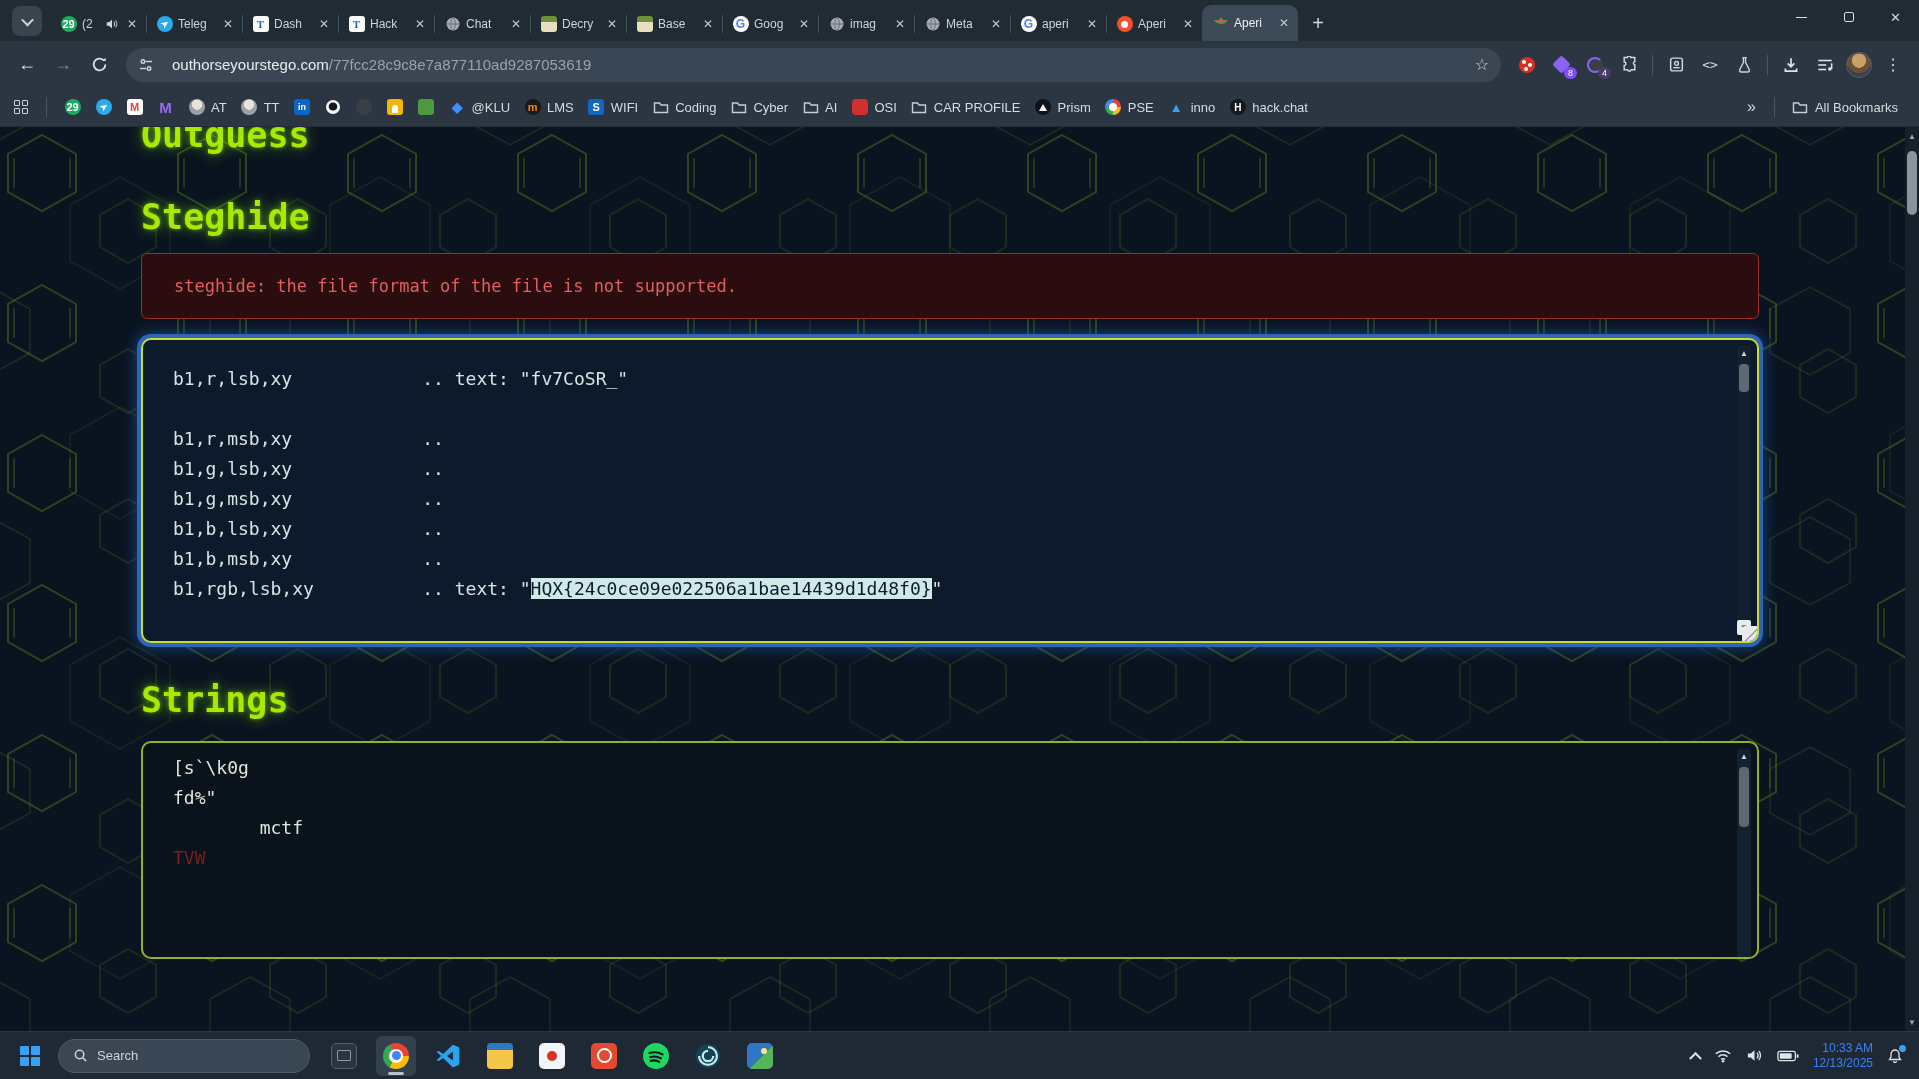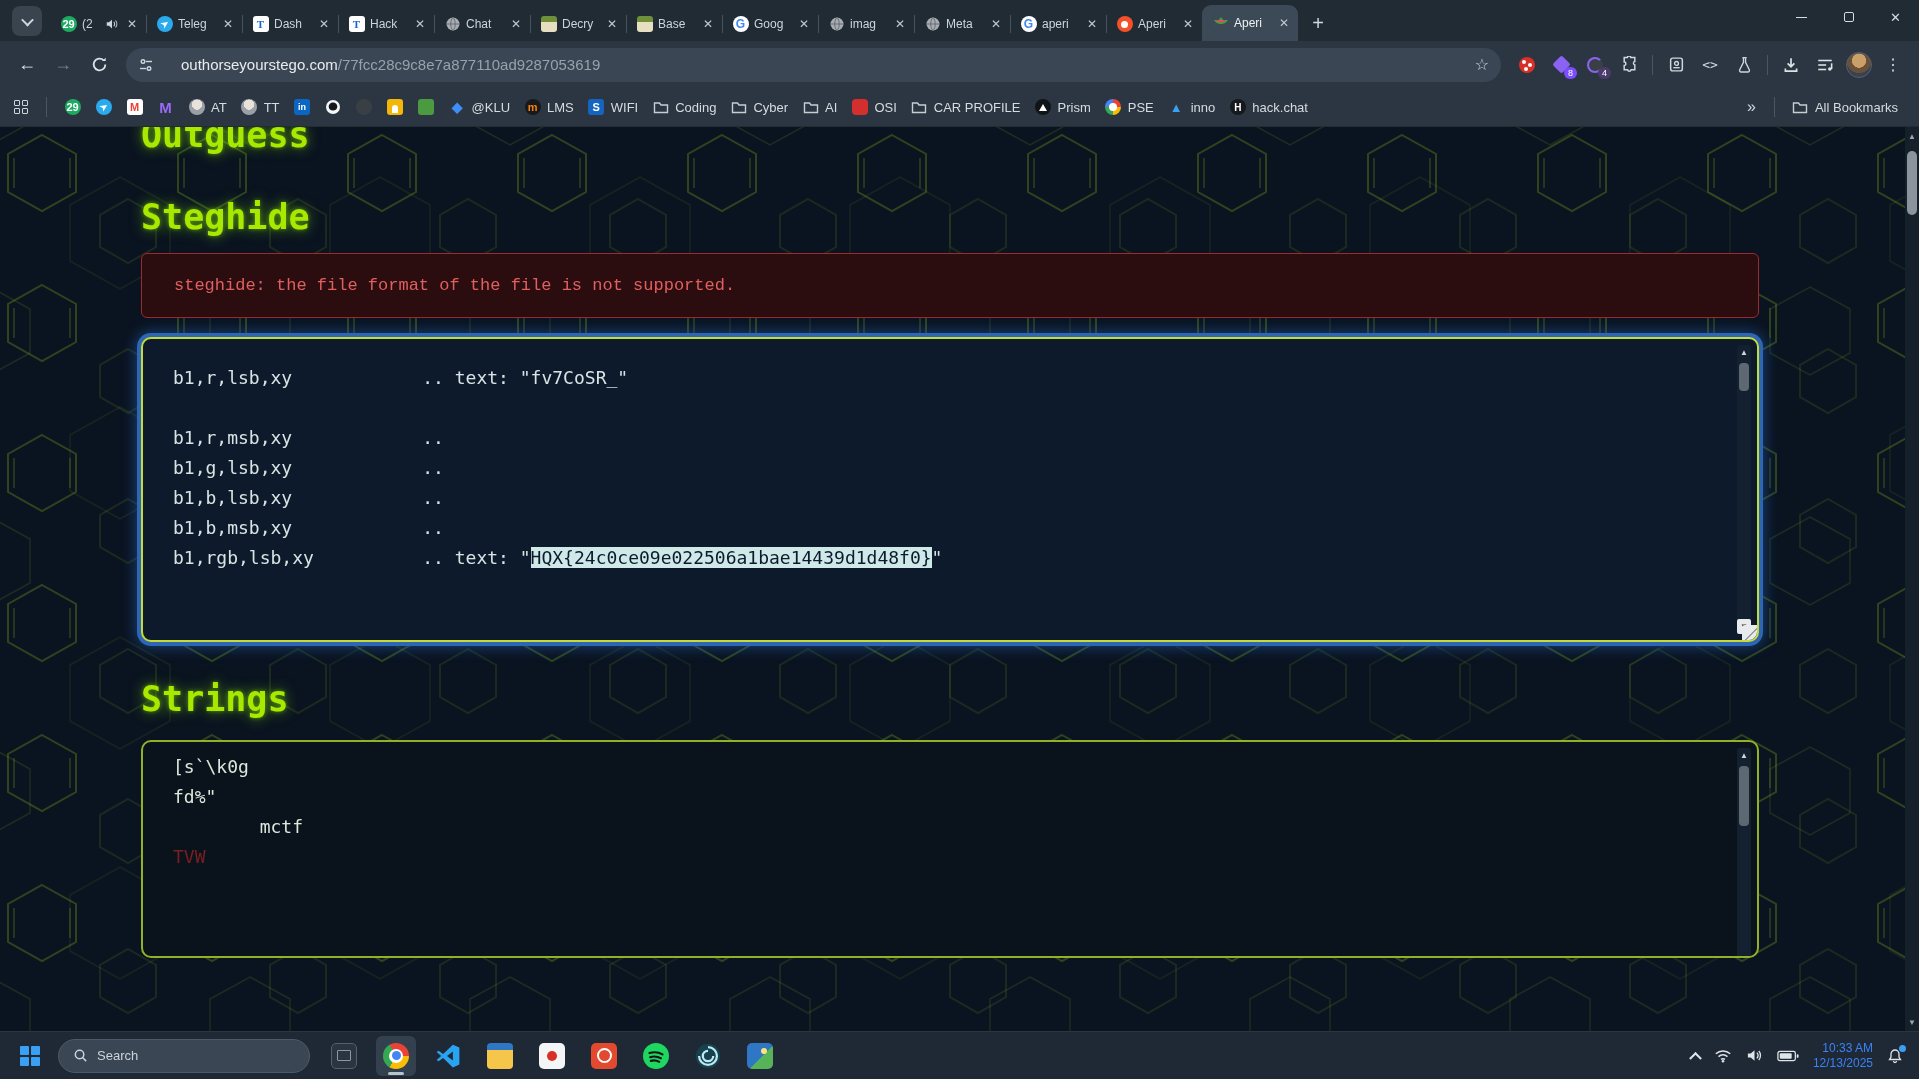--- a/index.html
+++ b/index.html
@@ -62,21 +62,21 @@
   .fv-da { background:#3a3f45; }
   .taud { width:14px; height:14px; flex:0 0 auto; }
   .taud svg { width:14px; height:14px; }
 
   
   .toolbar { height:47px; background:#2b3642; display:flex; align-items:center; padding:0 10px; gap:2px; flex:0 0 auto; }
   .navbtn { width:34px; height:34px; border-radius:50%; display:flex; align-items:center; justify-content:center;
             font-size:18px; color:#dde2e6; cursor:pointer; flex:0 0 auto; }
   .navbtn.disabled { color:#76818b; }
   .omnibox { flex:1; height:34px; margin:0 8px; background:#3a4653; border-radius:17px; display:flex;
-             align-items:center; padding:0 12px; gap:27px; min-width:0; }
+             align-items:center; padding:0 12px; gap:18px; min-width:0; }
   .omni-url { font-size:15px; white-space:nowrap; overflow:hidden; flex:1; }
   .omni-url .dom { color:#e8ebee; }
   .omni-url .path { color:#98a2ab; }
   .star { margin-left:auto; color:#cfd6dc; font-size:16px; flex:0 0 auto; }
   .tbicon { width:32px; height:32px; border-radius:50%; display:flex; align-items:center; justify-content:center;
             position:relative; flex:0 0 auto; cursor:pointer; color:#d5dbe0; }
   .tbdivider { width:1px; height:20px; background:#4a555f; margin:0 5px; flex:0 0 auto; }
   .badge { position:absolute; bottom:2px; right:0; min-width:13px; height:12px; border-radius:6px; font-size:9px;
            display:flex; align-items:center; justify-content:center; color:#fff; padding:0 3px; }
   .badge.purple { background:#7c4dff; }
@@ -103,21 +103,21 @@
   
   .page { position:relative; flex:1; overflow:hidden; background:#0a1320; }
   .hexbg { position:absolute; inset:0; }
   .content { position:relative; padding-left:141px; width:1760px; }
   .h-green { font-family:"DejaVu Sans Mono", monospace; font-weight:bold; font-size:35px; line-height:44px;
              color:#a9e900; text-shadow:0 0 14px rgba(150,255,0,.55), 0 0 4px rgba(150,255,0,.45); }
   #h-outguess { margin-top:-14px; }
   .errorbox { margin-top:24px; width:1618px; background:#2b0d10; border:1px solid #9c2b2b; border-radius:6px;
               padding:22px 32px; font-family:"DejaVu Sans Mono", monospace; font-size:17px; color:#e25f5f; }
   #h-steghide { margin-top:38px; }
-  #errorbox2 { margin-top:14px;font-family:Liberation Mono, monospace; }
+  #errorbox2 { margin-top:14px; }
   #h-zsteg { margin-top:35px; }
   .zstegbox { position:relative; margin-top:19px; width:1618px; height:305px; background:#0d1a2b;
               border:2px solid #c6dc35; border-radius:10px;
               box-shadow:0 0 0 4px #2e66b5, 0 0 14px 6px rgba(40,110,200,.45);
               padding:24px 40px 10px 30px; overflow:hidden; }
   .zline { font-family:"DejaVu Sans Mono", monospace; font-size:18px; line-height:30px; color:#d8e4e4; white-space:pre; }
   .zline .zkey { display:inline-block; width:23ch; }
   .zline mark { background:#cfe9e9; color:#0d1a2b; }
   .zgap { height:30px; }
   #h-strings { margin-top:35px; }
@@ -579,20 +579,21 @@
 
       <div class="errorbox" id="errorbox2">steghide: the file format of the file is not supported.</div>
 
 
       <div class="zstegbox">
         <div>
             <div class="zline"><span class="zkey">b1,r,lsb,xy</span><span>.. </span><span>text: "fv7CoSR_"</span></div>
             <div class="zgap"></div>
             <div class="zline"><span class="zkey">b1,r,msb,xy</span><span>.. </span></div>
             <div class="zline"><span class="zkey">b1,g,lsb,xy</span><span>.. </span></div>
+            <div class="zline"><span class="zkey">b1,g,msb,xy</span><span>.. </span></div>
             <div class="zline"><span class="zkey">b1,b,lsb,xy</span><span>.. </span></div>
             <div class="zline"><span class="zkey">b1,b,msb,xy</span><span>.. </span></div>
             <div class="zline"><span class="zkey">b1,rgb,lsb,xy</span><span>.. </span><span>text: "</span><mark>HQX{24c0ce09e022506a1bae14439d1d48f0}</mark><span>"</span></div>
           </div>
         <div class="boxscroll">
           <div class="sb-btn up">▲</div>
           <div class="sb-thumb" style="top:18px; height:28px;"></div>
           <div class="sb-btn down">▼</div>
         </div>
         <div class="resize-grip">

